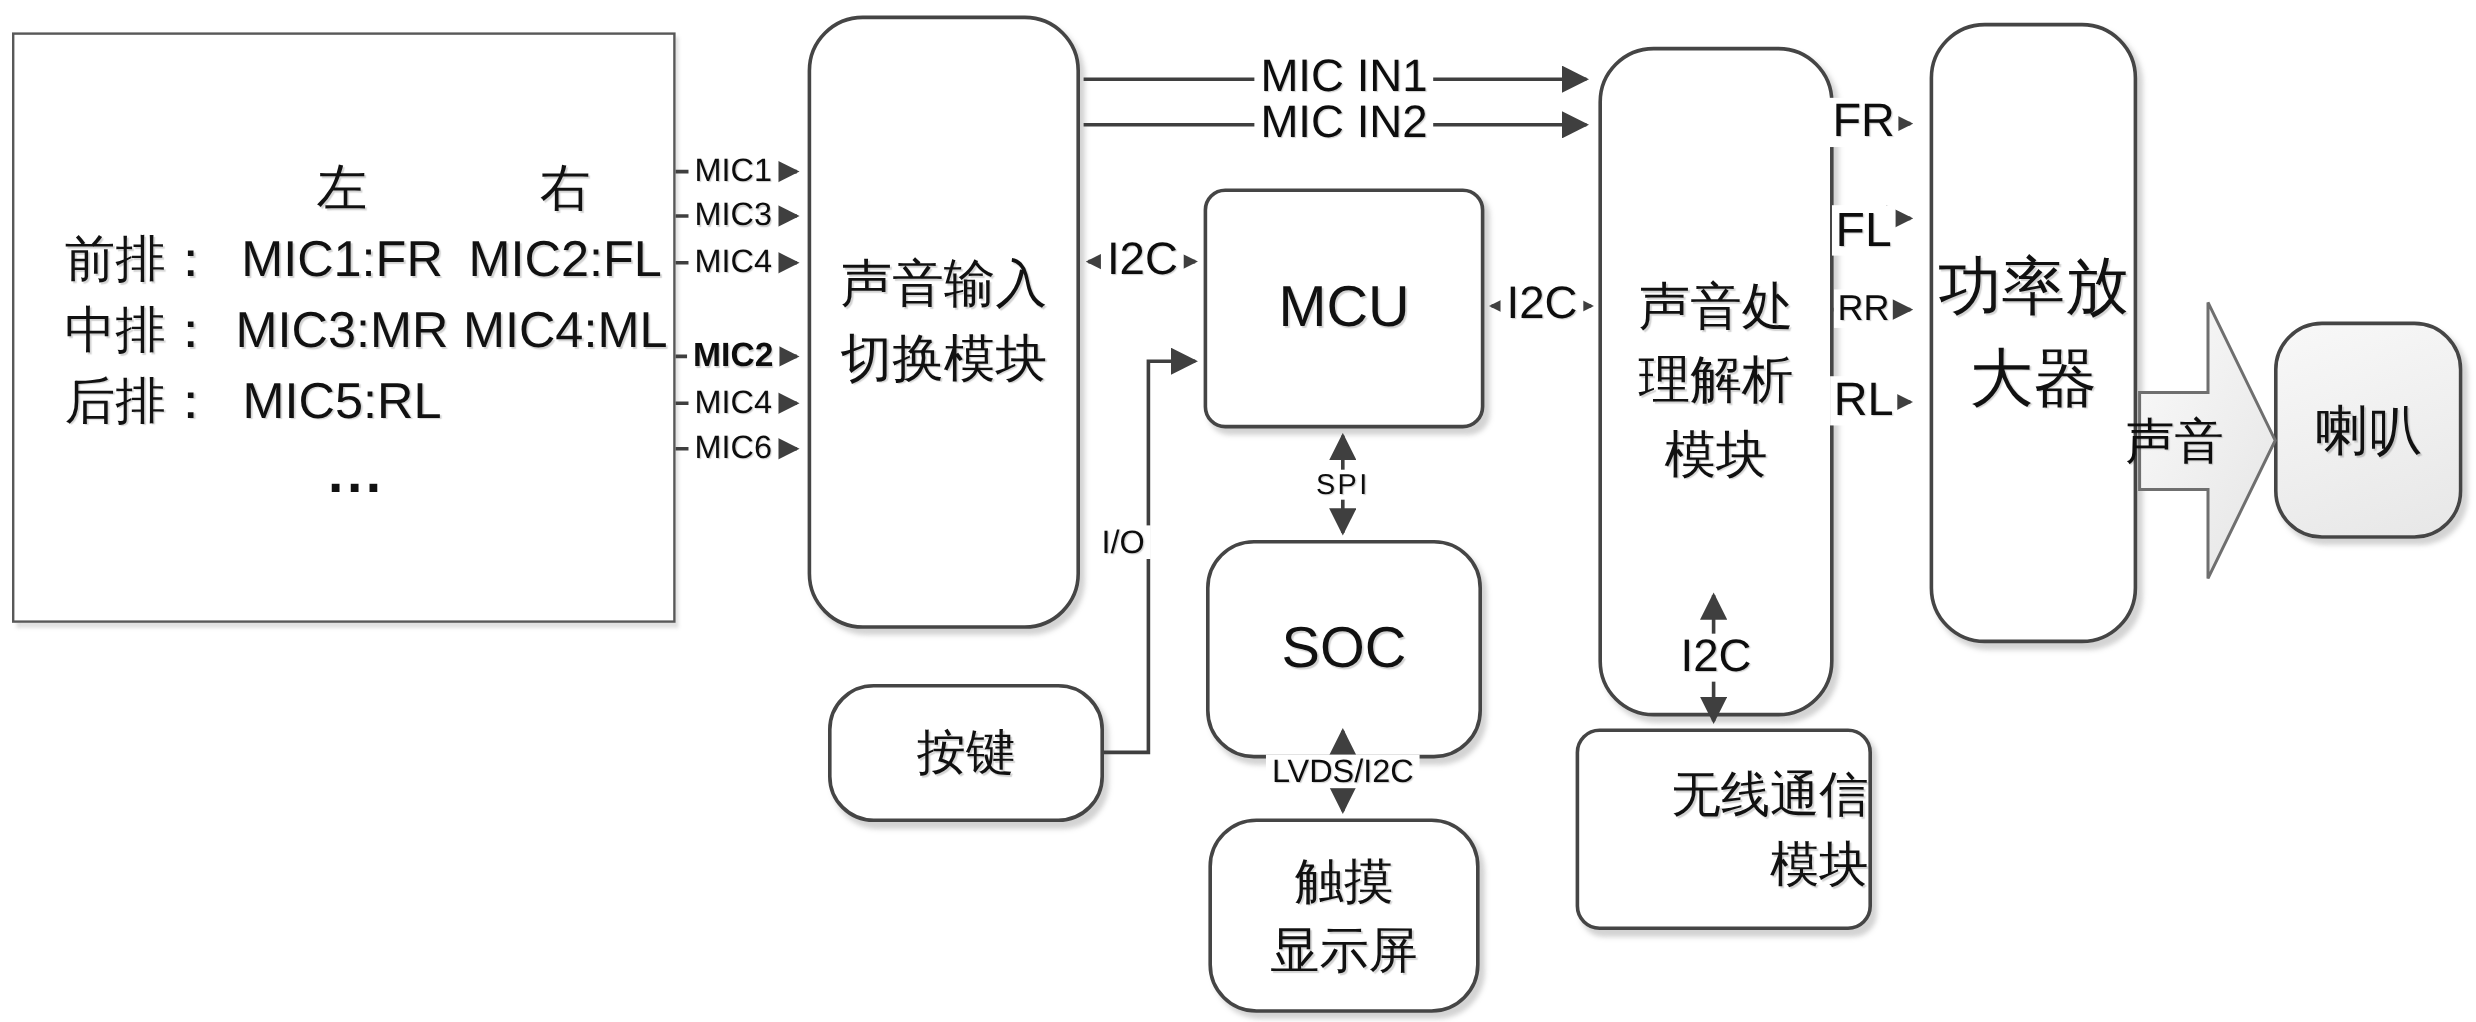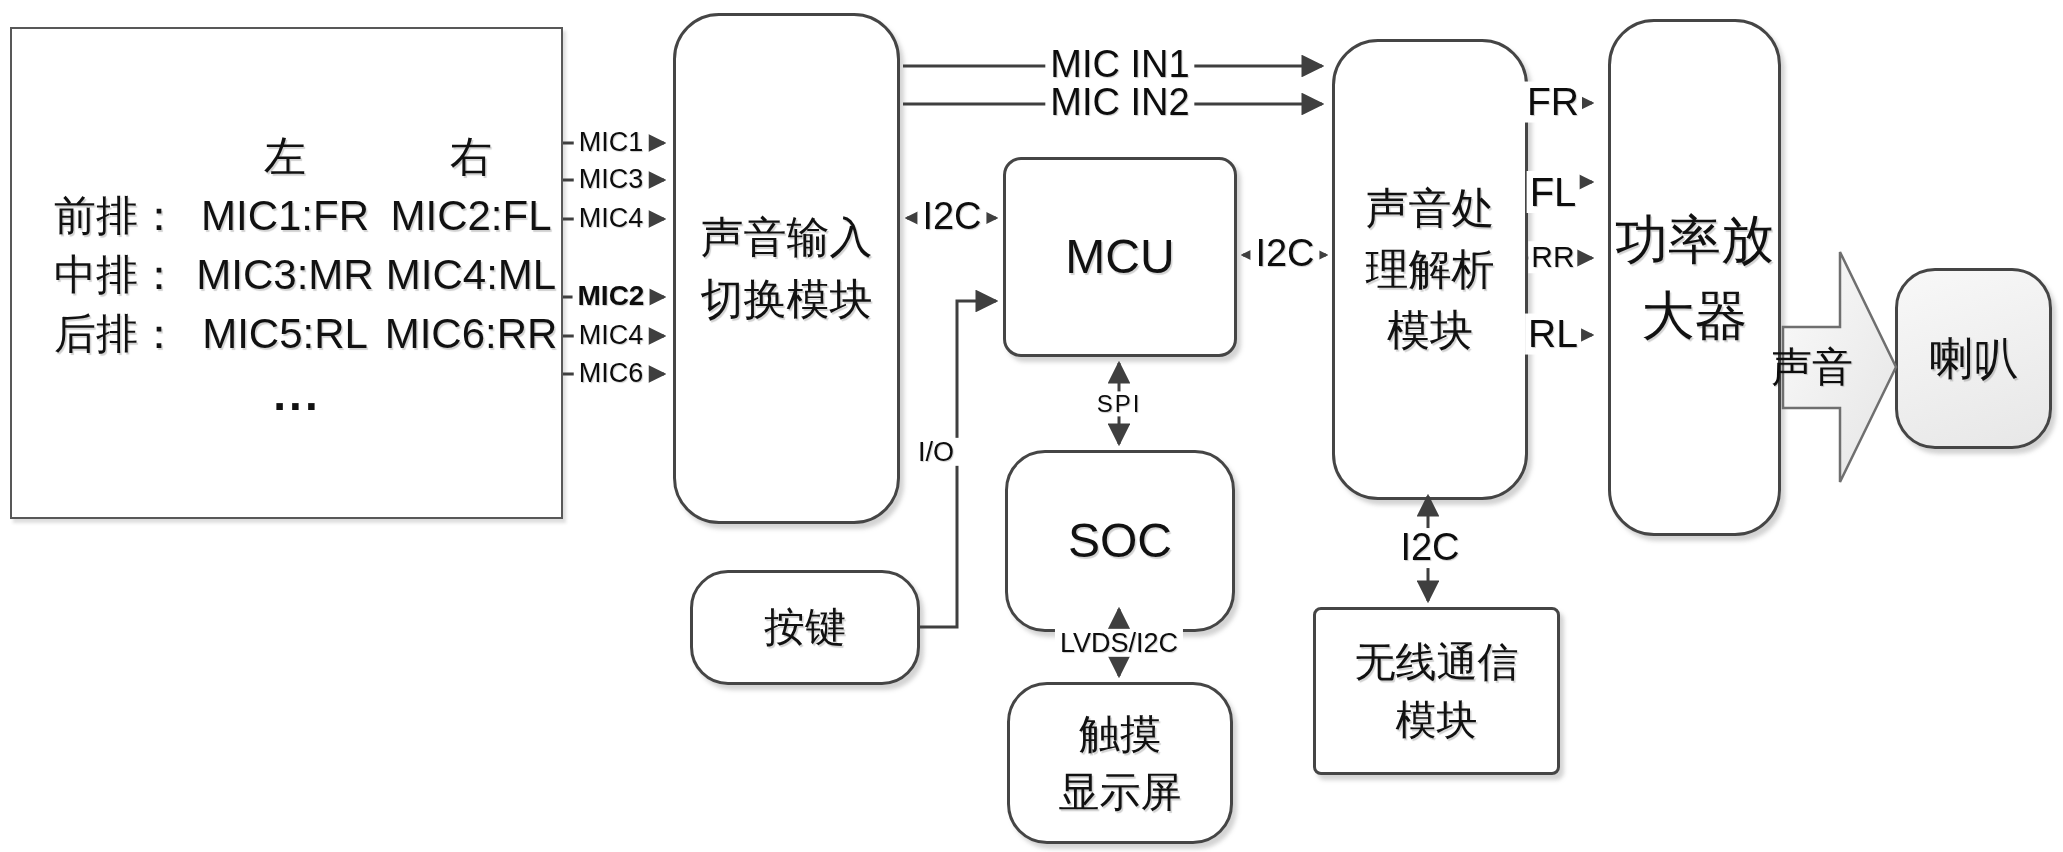--- a/index.html
+++ b/index.html
@@ -50,21 +50,20 @@
       <div class="cell cjk rowlabel">前排：</div>
       <div class="cell code">MIC1:FR</div>
       <div class="cell code">MIC2:FL</div>
 
       <div class="cell cjk rowlabel">中排：</div>
       <div class="cell code">MIC3:MR</div>
       <div class="cell code">MIC4:ML</div>
 
       <div class="cell cjk rowlabel">后排：</div>
       <div class="cell code">MIC5:RL</div>
-      <div class="cell code">MIC6:RR</div>
     </div>
     <div class="dots">...</div>
   </div>
 
   <div class="box cjk" style="left:673px; top:13px; width:227px; height:511px; font-size:43px;">
     <div class="ln">声音输入</div>
     <div class="ln">切换模块</div>
   </div>
 
   <div class="box" style="left:1003px; top:157px; width:234px; height:200px; font-size:48px; border-radius:18px;">
@@ -77,27 +76,27 @@
 
   <div class="box cjk" style="left:1007px; top:682px; width:226px; height:162px; font-size:41px; border-radius:40px;">
     <div class="ln">触摸</div>
     <div class="ln">显示屏</div>
   </div>
 
   <div class="box cjk" style="left:690px; top:570px; width:230px; height:115px; font-size:41px; border-radius:38px;">
     <div class="ln">按键</div>
   </div>
 
-  <div class="box cjk" style="left:1332px; top:39px; width:196px; height:461px; font-size:43px;">
+  <div class="box cjk" style="left:1332px; top:39px; width:196px; height:558px; font-size:43px;">
     <div class="ln">声音处</div>
     <div class="ln">理解析</div>
     <div class="ln">模块</div>
   </div>
 
-  <div class="box cjk" style="left:1313px; top:607px; width:247px; height:168px; font-size:41px; border-radius:8px;">
+  <div class="box cjk" style="left:1313px; top:607px; width:247px; height:168px; font-size:41px; border-radius:20px;align-items:flex-end;">
     <div class="ln">无线通信</div>
     <div class="ln">模块</div>
   </div>
 
   <div class="box cjk" style="left:1608px; top:19px; width:173px; height:517px; font-size:53px;">
     <div class="ln">功率放</div>
     <div class="ln">大器</div>
   </div>
 
   <div class="box cjk" style="left:1895px; top:268px; width:157px; height:181px; font-size:45px; border-radius:40px;

